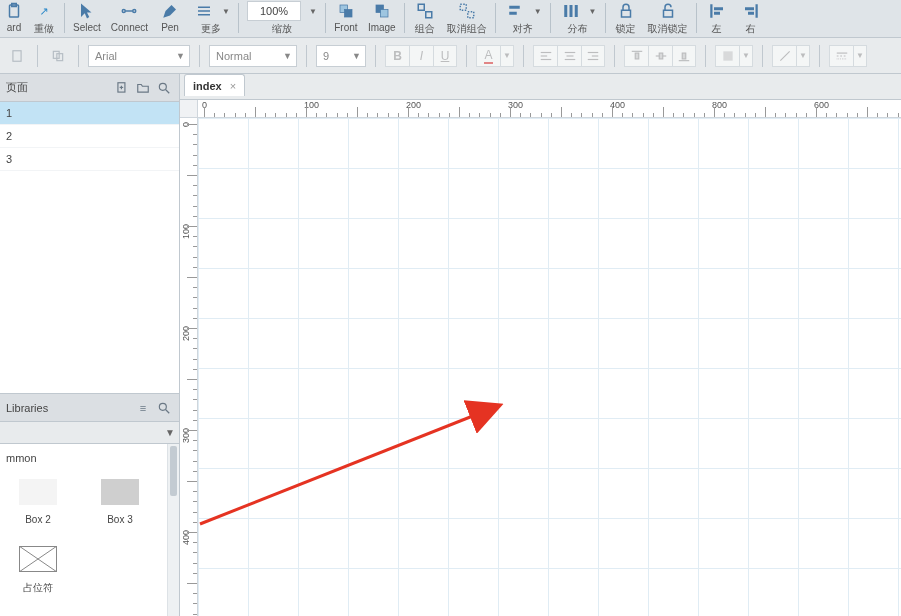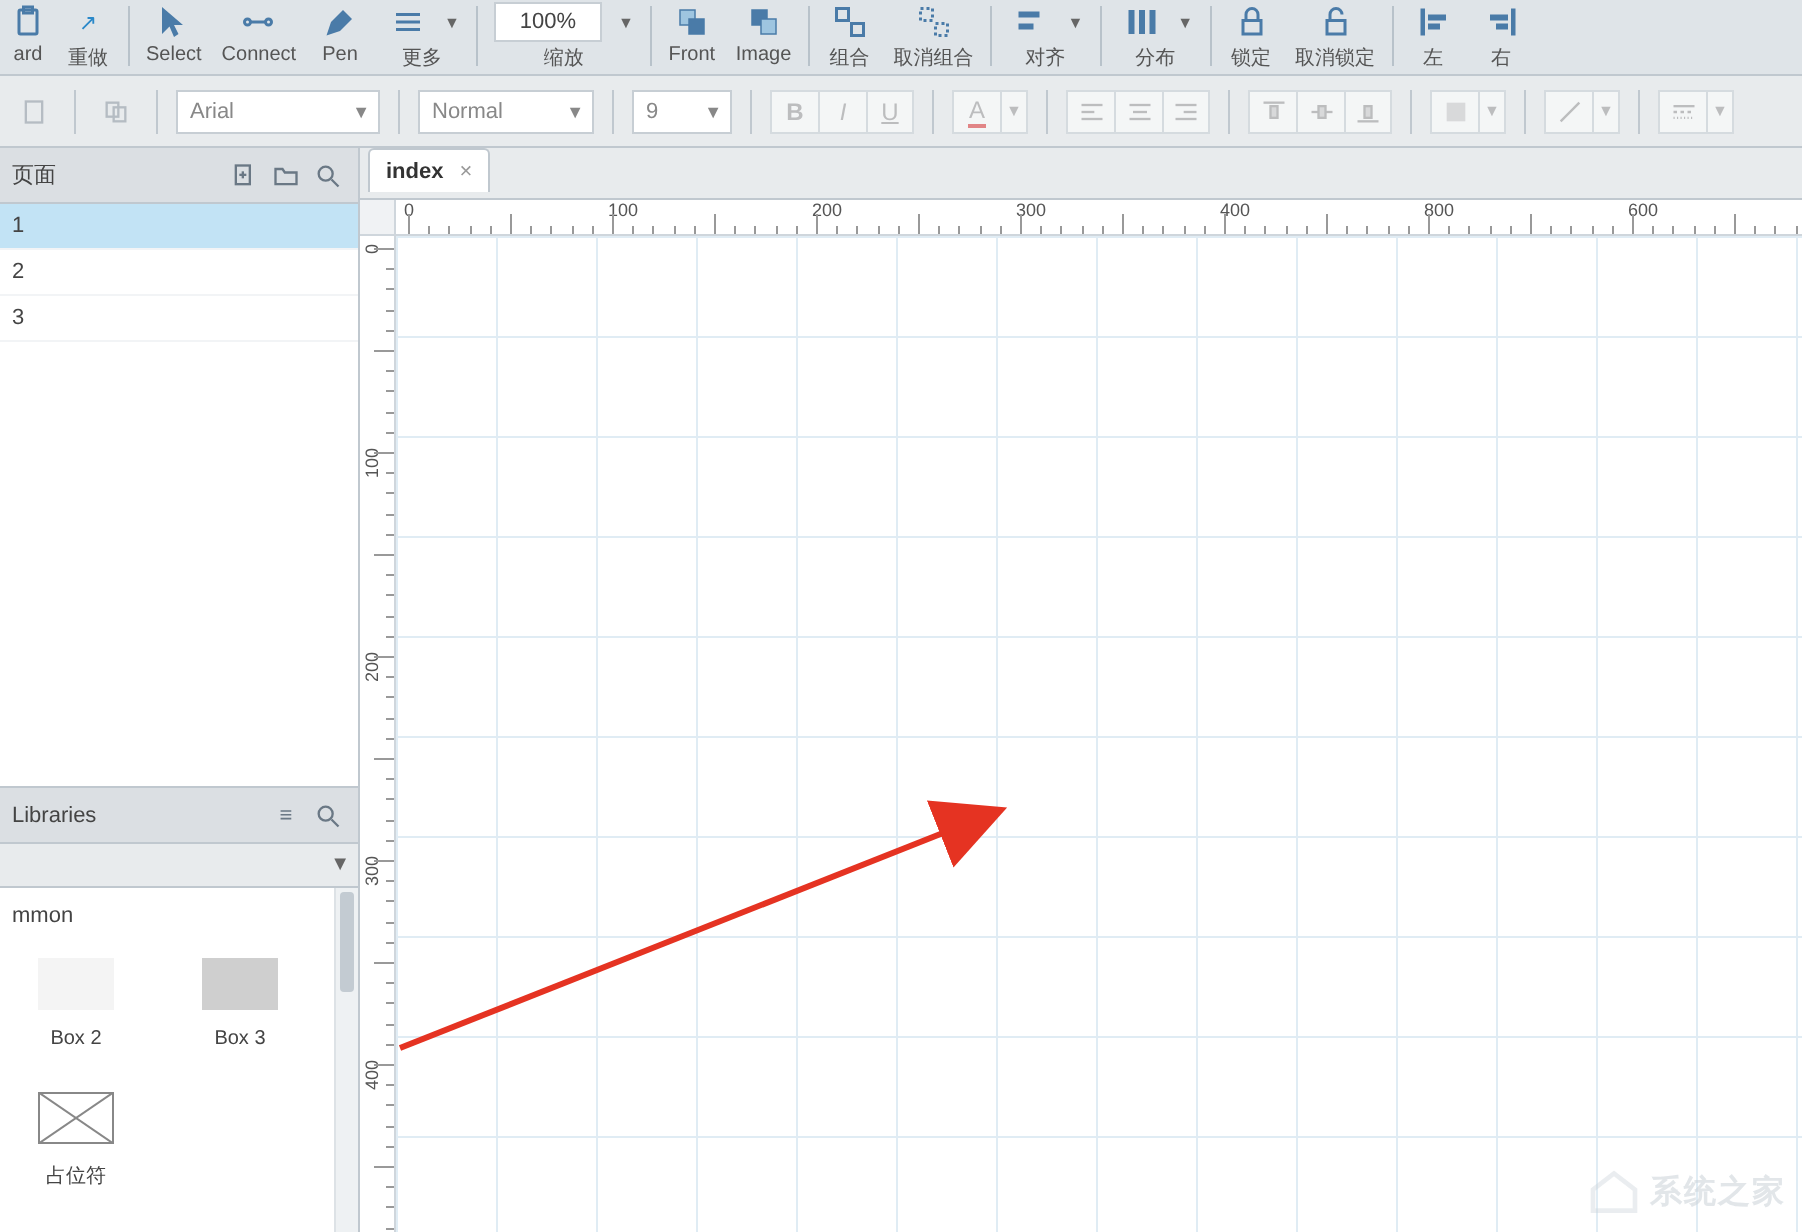--- a/index.html
+++ b/index.html
@@ -650,22 +650,16 @@
         </div>
       <div class="canvas">
         <svg class="arrow" style="left:0;top:280px;" width="320" height="130" viewBox="0 0 320 130">
           <defs>
               <marker id="ah" markerWidth="12" markerHeight="12" refX="10" refY="6" orient="auto">
                 <path d="M0,0 L12,6 L0,12 Z" fill="#e53322"></path>
               </marker>
             </defs>
           <line x1="2" y1="126" x2="300" y2="8" stroke="#e53322" stroke-width="3" marker-end="url(#ah)"></line>
         </svg>
-        <div class="watermark">
-          <svg viewBox="0 0 24 24" fill="none" stroke="#cfd6dc" stroke-width="2">
-              <path d="M3 11 L12 4 L21 11 V20 H3 Z"></path>
-            </svg>
-          <span>系统之家</span>
-        </div>
       </div>
     </div>
   </div>
 </div>
 
 </body></html>

